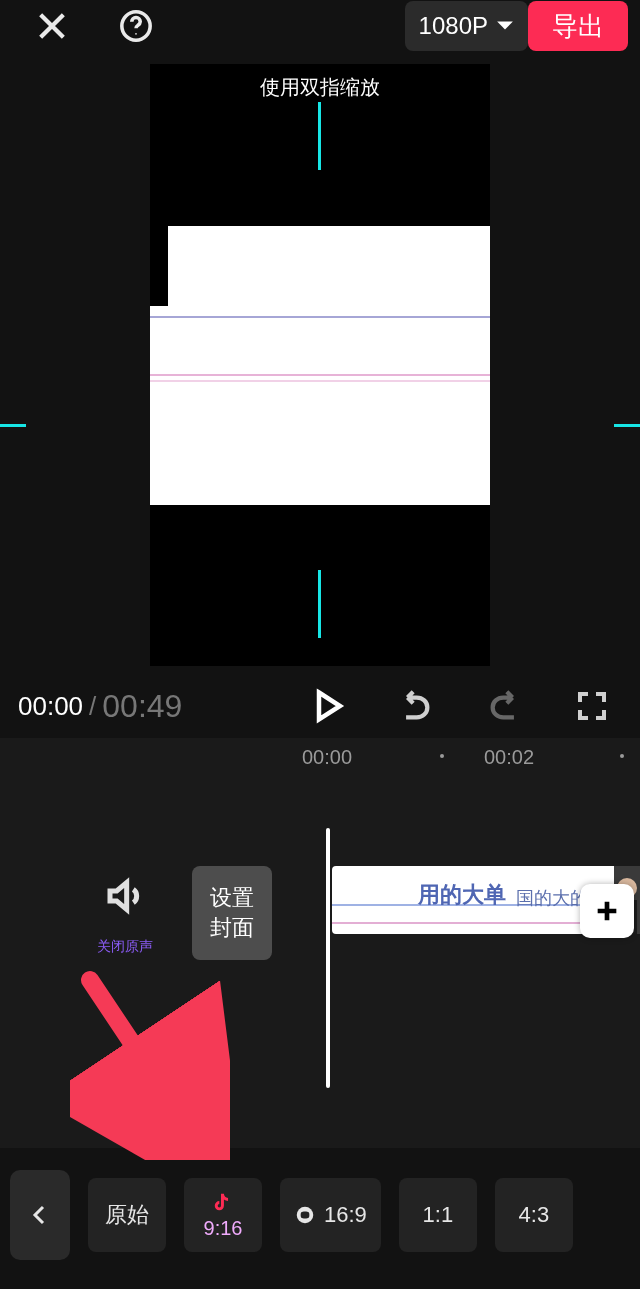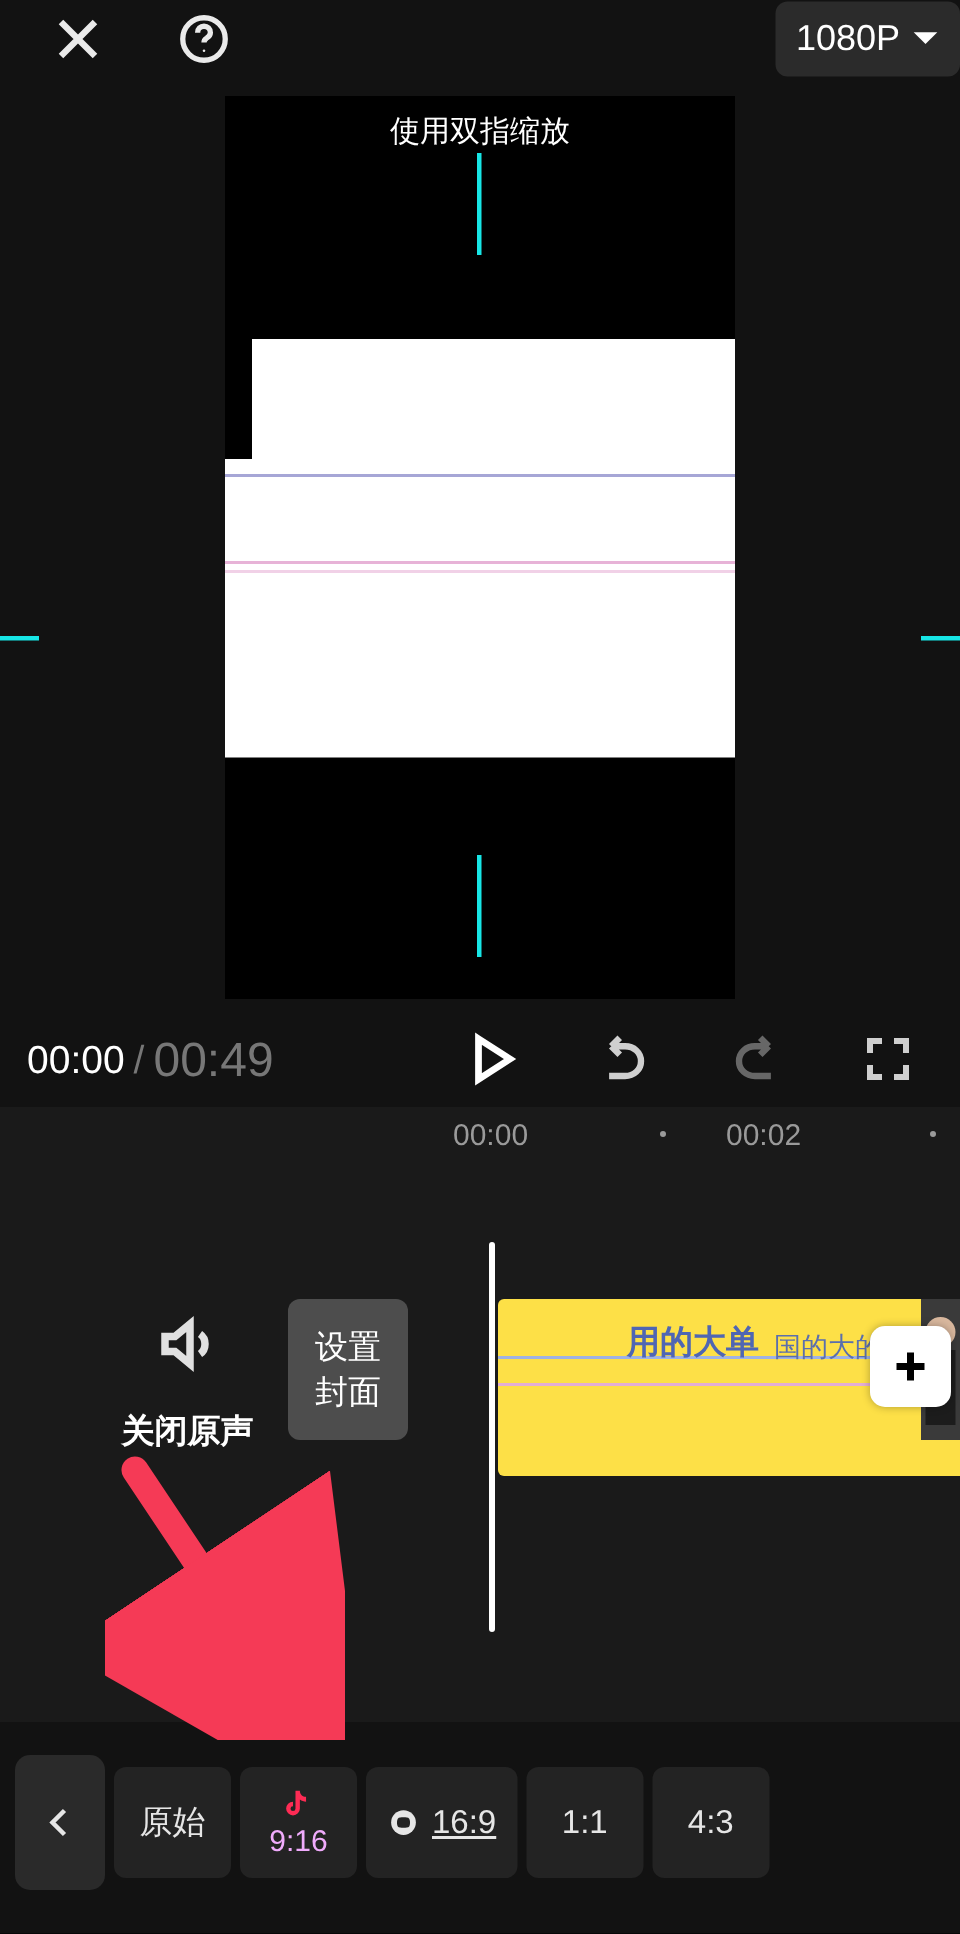--- a/index.html
+++ b/index.html
@@ -46,45 +46,45 @@
 
   
   .timeline-area{position:absolute;top:738px;left:0;right:0;height:410px;background:#1a1a1a;}
   .ticks{position:relative;height:38px;font-size:20px;color:#9a9a9a;}
   .tick-label{position:absolute;top:8px;}
   .tick-dot{position:absolute;top:16px;width:4px;height:4px;border-radius:50%;background:#9a9a9a;}
 
   .track{position:absolute;top:90px;left:0;right:0;height:228px;}
   .mute-col{position:absolute;left:70px;top:48px;width:110px;text-align:center;}
   .mute-col svg{width:46px;height:40px;stroke:#e0e0e0;fill:none;stroke-width:3;}
-  .mute-label{font-size:22px;color:#ffffff;margin-top:18px;font-weight:bold;}
+  .mute-label{font-size:14px;color:#8b5cf6;margin-top:18px;}
   .cover-btn{position:absolute;left:192px;top:38px;width:80px;height:94px;background:rgba(120,120,120,.55);border-radius:8px;display:flex;flex-direction:column;align-items:center;justify-content:center;font-size:22px;color:#fff;line-height:1.35;}
-  .clip{position:absolute;left:332px;top:38px;right:0;height:118px;background:#fde047;border-radius:4px 0 0 4px;overflow:hidden;}
+  .clip{position:absolute;left:332px;top:38px;right:0;height:68px;background:#ffffff;border-radius:4px 0 0 4px;overflow:hidden;}
   .clip .line-blue2{position:absolute;left:0;right:0;height:2px;background:#9fb2e4;top:38px;}
   .clip .line-pink2{position:absolute;left:0;right:0;height:2px;background:#e3aed4;top:56px;}
   .clip-text{position:absolute;left:86px;top:14px;font-size:22px;font-weight:700;color:#4f66b3;white-space:nowrap;}
   .clip-text2{position:absolute;left:184px;top:20px;font-size:18px;color:#5b6fad;white-space:nowrap;}
   .clip-face{position:absolute;right:0;top:0;width:26px;height:94px;}
   .add-btn{position:absolute;right:6px;top:56px;width:54px;height:54px;background:#fff;border-radius:10px;display:flex;align-items:center;justify-content:center;box-shadow:0 0 6px rgba(0,0,0,.3);}
   .add-btn svg{stroke:#000;stroke-width:4;}
   .playhead{position:absolute;left:326px;top:0;width:4px;height:260px;background:#fff;border-radius:2px;}
 
   
   .arrow{position:absolute;left:70px;top:970px;width:160px;height:190px;pointer-events:none;}
 
   
-  .ratiobar{position:absolute;bottom:18px;left:0;right:0;height:112px;display:flex;align-items:center;padding:0 10px;gap:6px;}
+  .ratiobar{position:absolute;bottom:18px;left:0;right:0;height:112px;display:flex;align-items:center;padding:0 10px;gap:18px;}
   .ratio-back{width:60px;height:90px;background:#2a2a2a;border-radius:10px;display:flex;align-items:center;justify-content:center;}
   .ratio-back svg{stroke:#e6e6e6;stroke-width:3;fill:none;}
   .ratio-btn{min-width:78px;height:74px;padding:0 14px;background:#232323;border-radius:8px;display:flex;flex-direction:column;align-items:center;justify-content:center;gap:4px;font-size:22px;color:#e6e6e6;}
   .ratio-btn.active{color:#f0abfc;}
   .ratio-btn .sm{font-size:20px;}
   .ratio-btn svg{width:22px;height:22px;}
   .ratio-btn.icon svg{fill:#fd2b54;}
-  .ratio-btn .ico{display:flex;align-items:center;gap:8px;text-decoration:underline;}
+  .ratio-btn .ico{display:flex;align-items:center;gap:8px;}
 </style>
 </head>
 <body>
 
 <div class="app">
 
   <div class="topbar">
     <div class="close-btn">
       <svg viewBox="0 0 24 24">
           <path d="M4 4 L20 20 M20 4 L4 20"></path>
@@ -96,20 +96,23 @@
         <path d="M9 9c0-1.8 1.3-3 3-3s3 1.2 3 3c0 1.3-.9 2-1.8 2.6-.8.5-1.2 1-1.2 2"></path>
         <circle cx="12" cy="17.5" r=".6" fill="#eaeaea" stroke="none"></circle>
       </svg>
     </div>
     <div class="topbar-spacer"></div>
     <div class="res-select">
       <span>1080P</span>
       <svg viewBox="0 0 16 10">
           <path d="M1 1 L8 8 L15 1 Z"></path>
         </svg>
+    </div>
+    <div class="export-btn">
+      <span>导出</span>
     </div>
   </div>
 
   <div class="preview-wrap">
     <span class="outer-guide-l"></span>
     <span class="outer-guide-r"></span>
     <div class="preview">
       <div class="pinch-hint">使用双指缩放</div>
       <span class="guide-v" style="left:168px;top:38px;height:68px;"></span>
       <span class="guide-v" style="left:168px;bottom:28px;height:68px;"></span>

